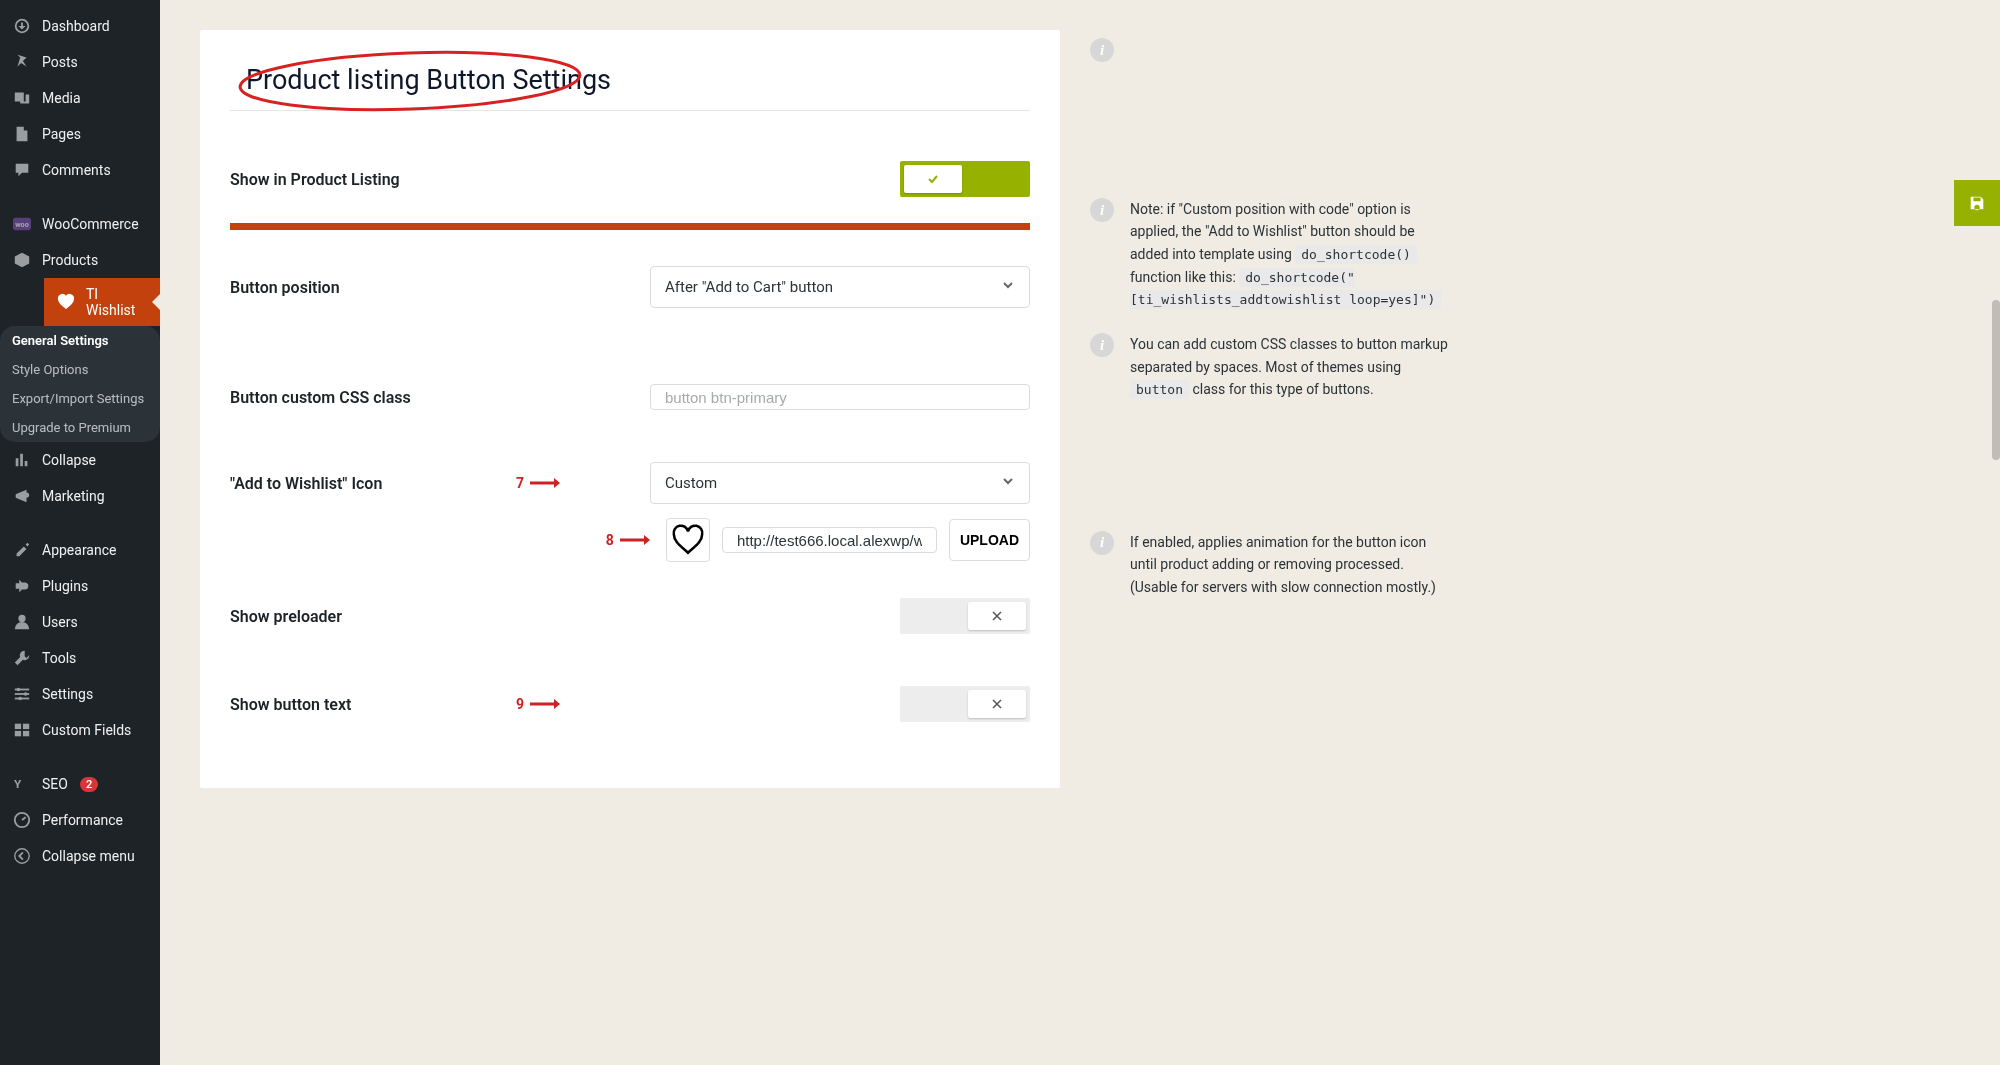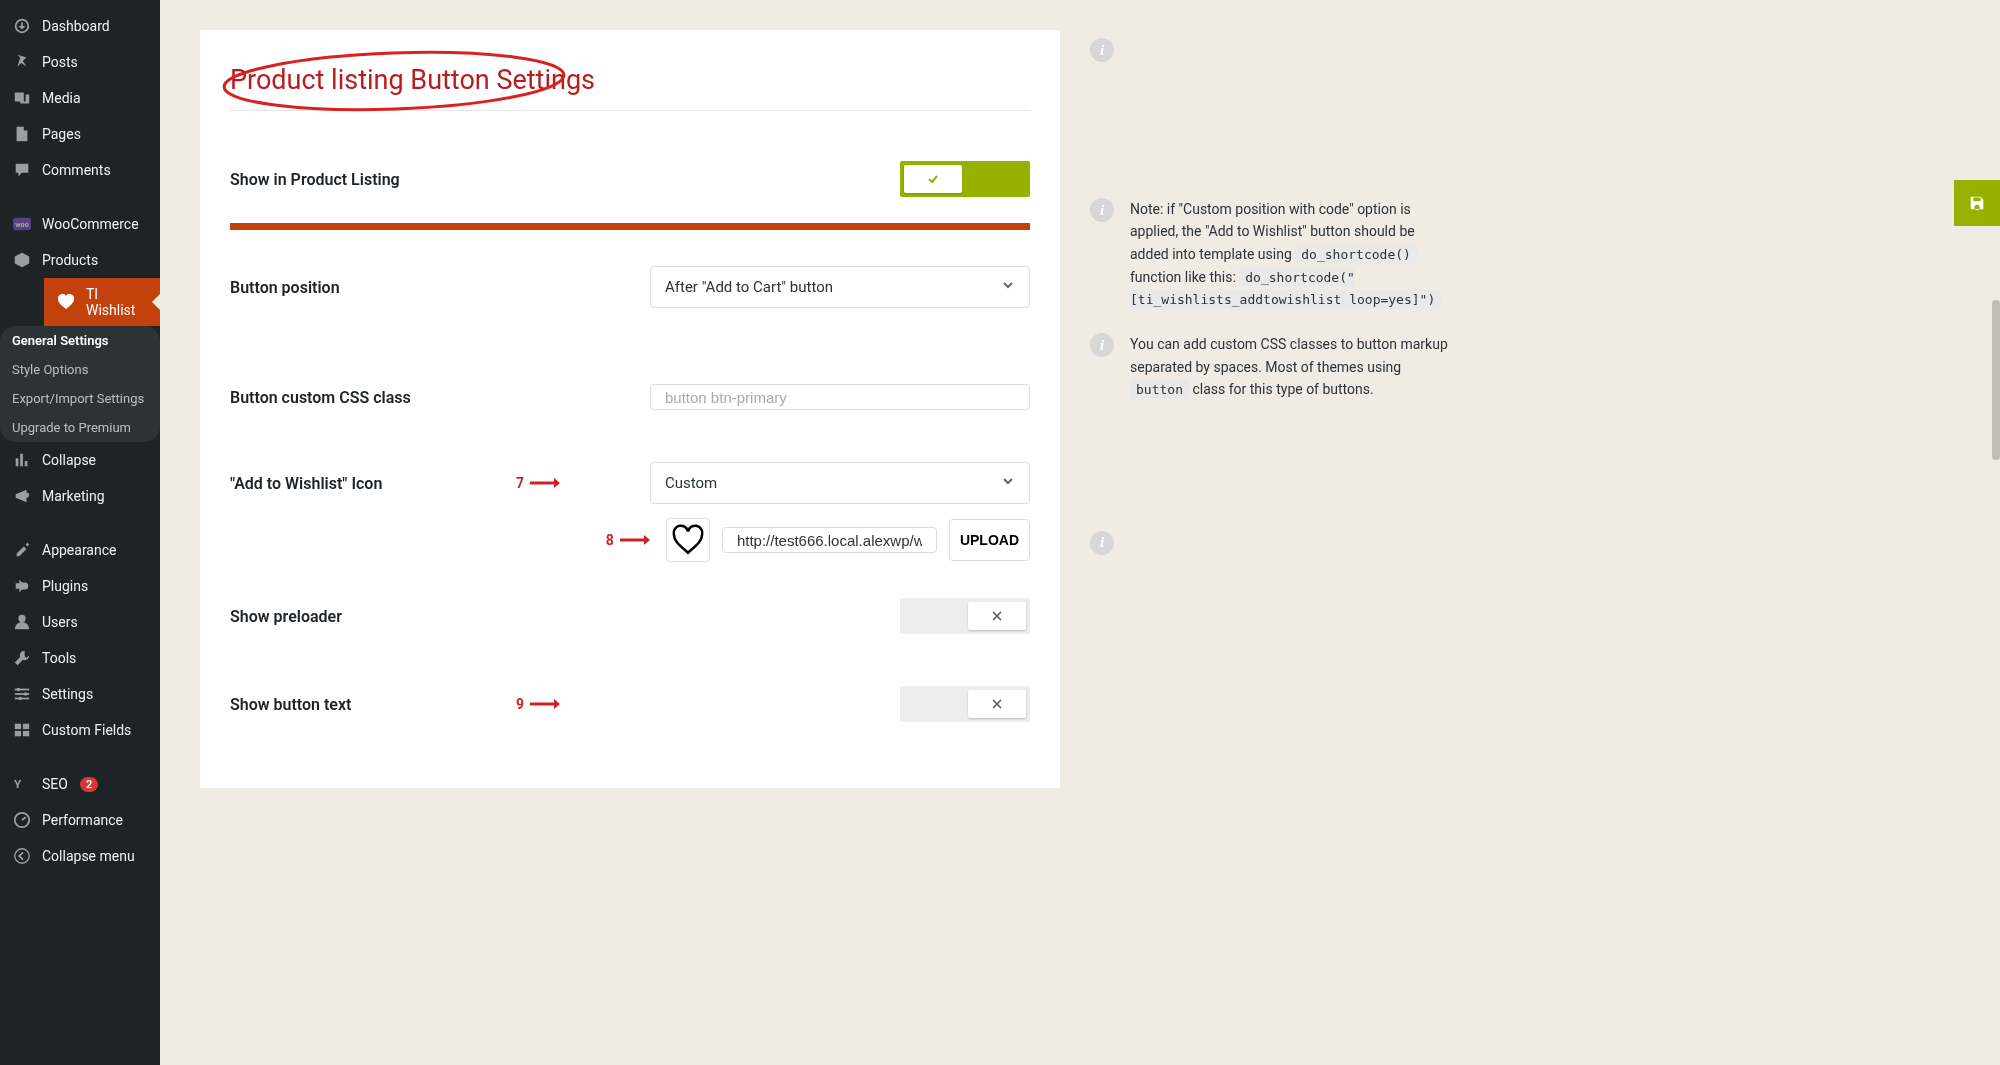--- a/index.html
+++ b/index.html
@@ -18,21 +18,21 @@
     .sub-item { padding: 7px 12px; color: rgba(240,246,252,.7); font-size: 13px; cursor: pointer; }
     .sub-item.current { color: #fff; font-weight: 600; }
     .badge { background: #d63638; color: white; font-size: 11px; border-radius: 9px; padding: 1px 6px; font-weight: 600; display: inline-block; margin-left: 2px; }
 
     
     .content-wrap { flex: 1; padding: 30px 40px; position: relative; }
     .panel-row { display: flex; gap: 30px; align-items: flex-start; }
     .main-panel { background: #fff; flex: 1; max-width: 860px; padding: 24px 30px 40px; border-radius: 2px; }
     .side-panel { width: 370px; padding-top: 8px; }
 
-    .page-title { font-size: 27px; font-weight: 400; color: #b91c1c; padding: 10px 0 14px; position: relative; }
+    .page-title { font-size: 27px; font-weight: 400; color: #0f172a; padding: 10px 0 14px; position: relative; margin-left: 16px; }
     .title-circle { position: absolute; left: -16px; top: -8px; pointer-events: none; }
     .hr { border: none; border-top: 1px solid #e5e5e5; margin: 0; }
 
     .field-row { display: flex; align-items: center; padding: 26px 0; gap: 20px; }
     .field-row.divider { border-bottom: 7px solid #c2410c; }
     .field-label { flex: 0 0 320px; font-size: 16px; color: #1d2327; font-weight: 600; }
     .field-control { flex: 1; display: flex; justify-content: flex-end; align-items: center; gap: 12px; position: relative; }
 
     .marker { position: absolute; right: 100%; margin-right: 10px; color: #c22; font-size: 14px; font-weight: 700; display: flex; align-items: center; gap: 6px; white-space: nowrap; }
     .arrow-svg { width: 30px; height: 12px; }
@@ -374,20 +374,21 @@
           <div class="info-icon">i</div>
           <div class="info-text"><span>Note: if "Custom position with code" option is applied, the "Add to Wishlist" button should be added into template using </span><code>do_shortcode()</code><span> function like this: </span><code>do_shortcode("[ti_wishlists_addtowishlist loop=yes]")</code></div>
         </div>
         <div class="info-block">
           <div class="info-icon">i</div>
           <div class="info-text"><span>You can add custom CSS classes to button markup separated by spaces. Most of themes using </span><code>button</code><span> class for this type of buttons.</span></div>
         </div>
         <div style="height:70px"></div>
         <div class="info-block">
           <div class="info-icon">i</div>
+          <div class="info-text"><span>If enabled, applies animation for the button icon until product adding or removing processed. (Usable for servers with slow connection mostly.)</span></div>
         </div>
       </div>
     </div>
   </div>
 </div>
 
 <div class="floating-save">
   <svg width="18" height="18" viewBox="0 0 20 20">
       <path d="M3 3h11l3 3v11H3zm3 1v4h8V4zm4 14a3 3 0 100-6 3 3 0 000 6z"></path>
     </svg>

